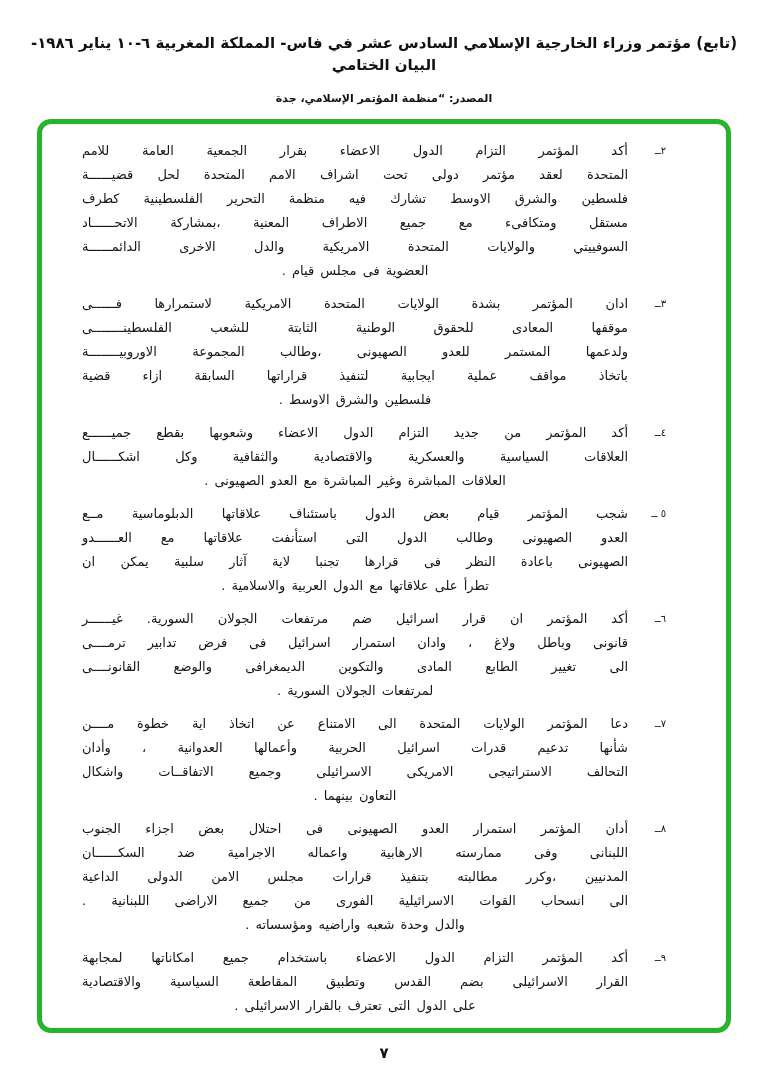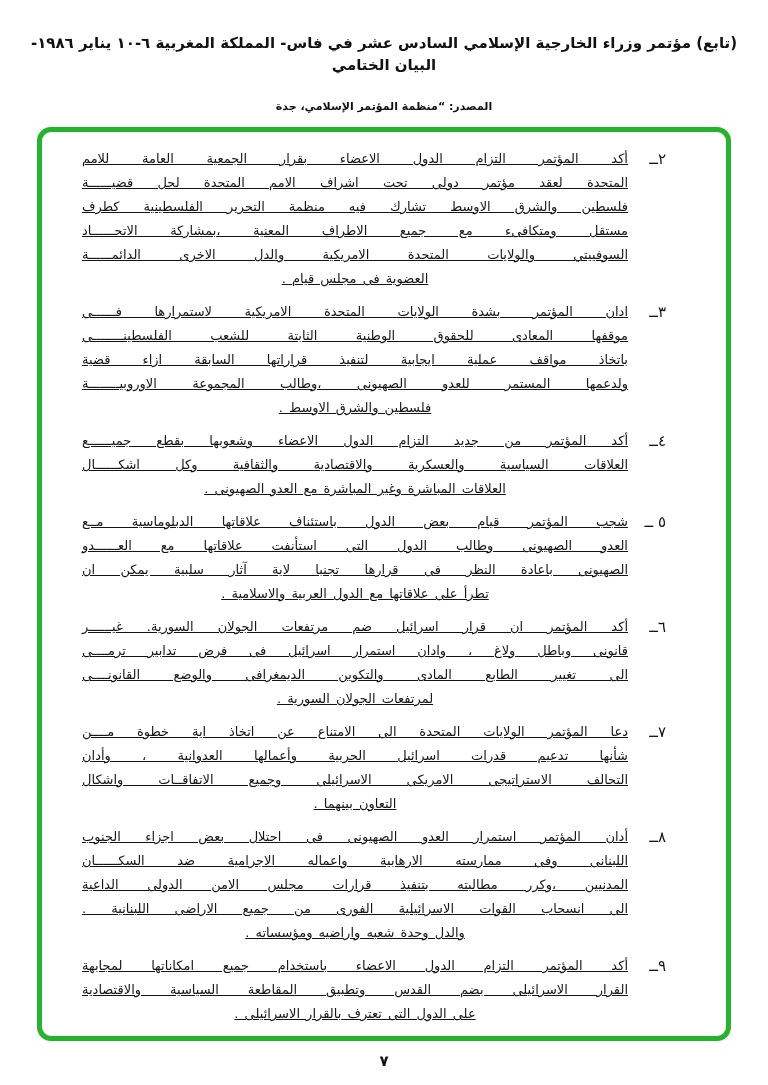--- a/index.html
+++ b/index.html
@@ -24,21 +24,21 @@
     direction: rtl;
   }
   .doc-title {
     font-size: 15px;
     font-weight: bold;
     color: #111111;
     padding: 0 24px;
     line-height: 22px;
   }
   .doc-source {
-    margin-top: 24px;
+    margin-top: 16px;
     font-size: 11px;
     font-weight: bold;
     color: #111111;
   }
   .green-box {
     box-sizing: border-box;
     width: 694px;
     margin: 14px auto 0 auto;
     border: 5px solid #26b32e;
     border-radius: 14px;
@@ -46,25 +46,25 @@
     direction: rtl;
     background: #ffffff;
   }
   .item {
     display: flex;
     margin-bottom: 9px;
   }
   .item:last-child { margin-bottom: 0; }
   .item-num {
     flex: 0 0 38px;
-    font-size: 15px;
+    font-size: 10px;
     line-height: 24px;
     white-space: nowrap;
   }
-  .item-body { flex: 1 1 auto; min-width: 0; text-decoration: underline; }
+  .item-body { flex: 1 1 auto; min-width: 0; }
   .line {
     font-size: 13px;
     line-height: 24px;
     word-spacing: 2px;
   }
   .line.just {
     text-align: justify;
     text-align-last: justify;
   }
   .line.end {
@@ -99,22 +99,22 @@
             <div class="line just">مستقل ومتكافىء مع جميع الاطراف المعنية ،بمشاركة الاتحــــــاد</div>
             <div class="line just">السوفييتي والولايات المتحدة الامريكية والدل الاخرى الدائمــــــة</div>
             <div class="line end">العضوية فى مجلس قيام .</div>
           </div>
         </div>
         <div class="item">
           <div class="item-num">٣ــ</div>
           <div class="item-body">
             <div class="line just">ادان المؤتمر بشدة الولايات المتحدة الامريكية لاستمرارها فــــــى</div>
             <div class="line just">موقفها المعادى للحقوق الوطنية الثابتة للشعب الفلسطينــــــــى</div>
+            <div class="line just">ولدعمها المستمر للعدو الصهيونى ،وطالب المجموعة الاوروبيــــــــة</div>
             <div class="line just">باتخاذ مواقف عملية ايجابية لتنفيذ قراراتها السابقة ازاء قضية</div>
-            <div class="line just">ولدعمها المستمر للعدو الصهيونى ،وطالب المجموعة الاوروبيــــــــة</div>
             <div class="line end">فلسطين والشرق الاوسط .</div>
           </div>
         </div>
         <div class="item">
           <div class="item-num">٤ــ</div>
           <div class="item-body">
             <div class="line just">أكد المؤتمر من جديد التزام الدول الاعضاء وشعوبها بقطع جميــــــع</div>
             <div class="line just">العلاقات السياسية والعسكرية والاقتصادية والثقافية وكل اشكــــــال</div>
             <div class="line end">العلاقات المباشرة وغير المباشرة مع العدو الصهيونى .</div>
           </div>

